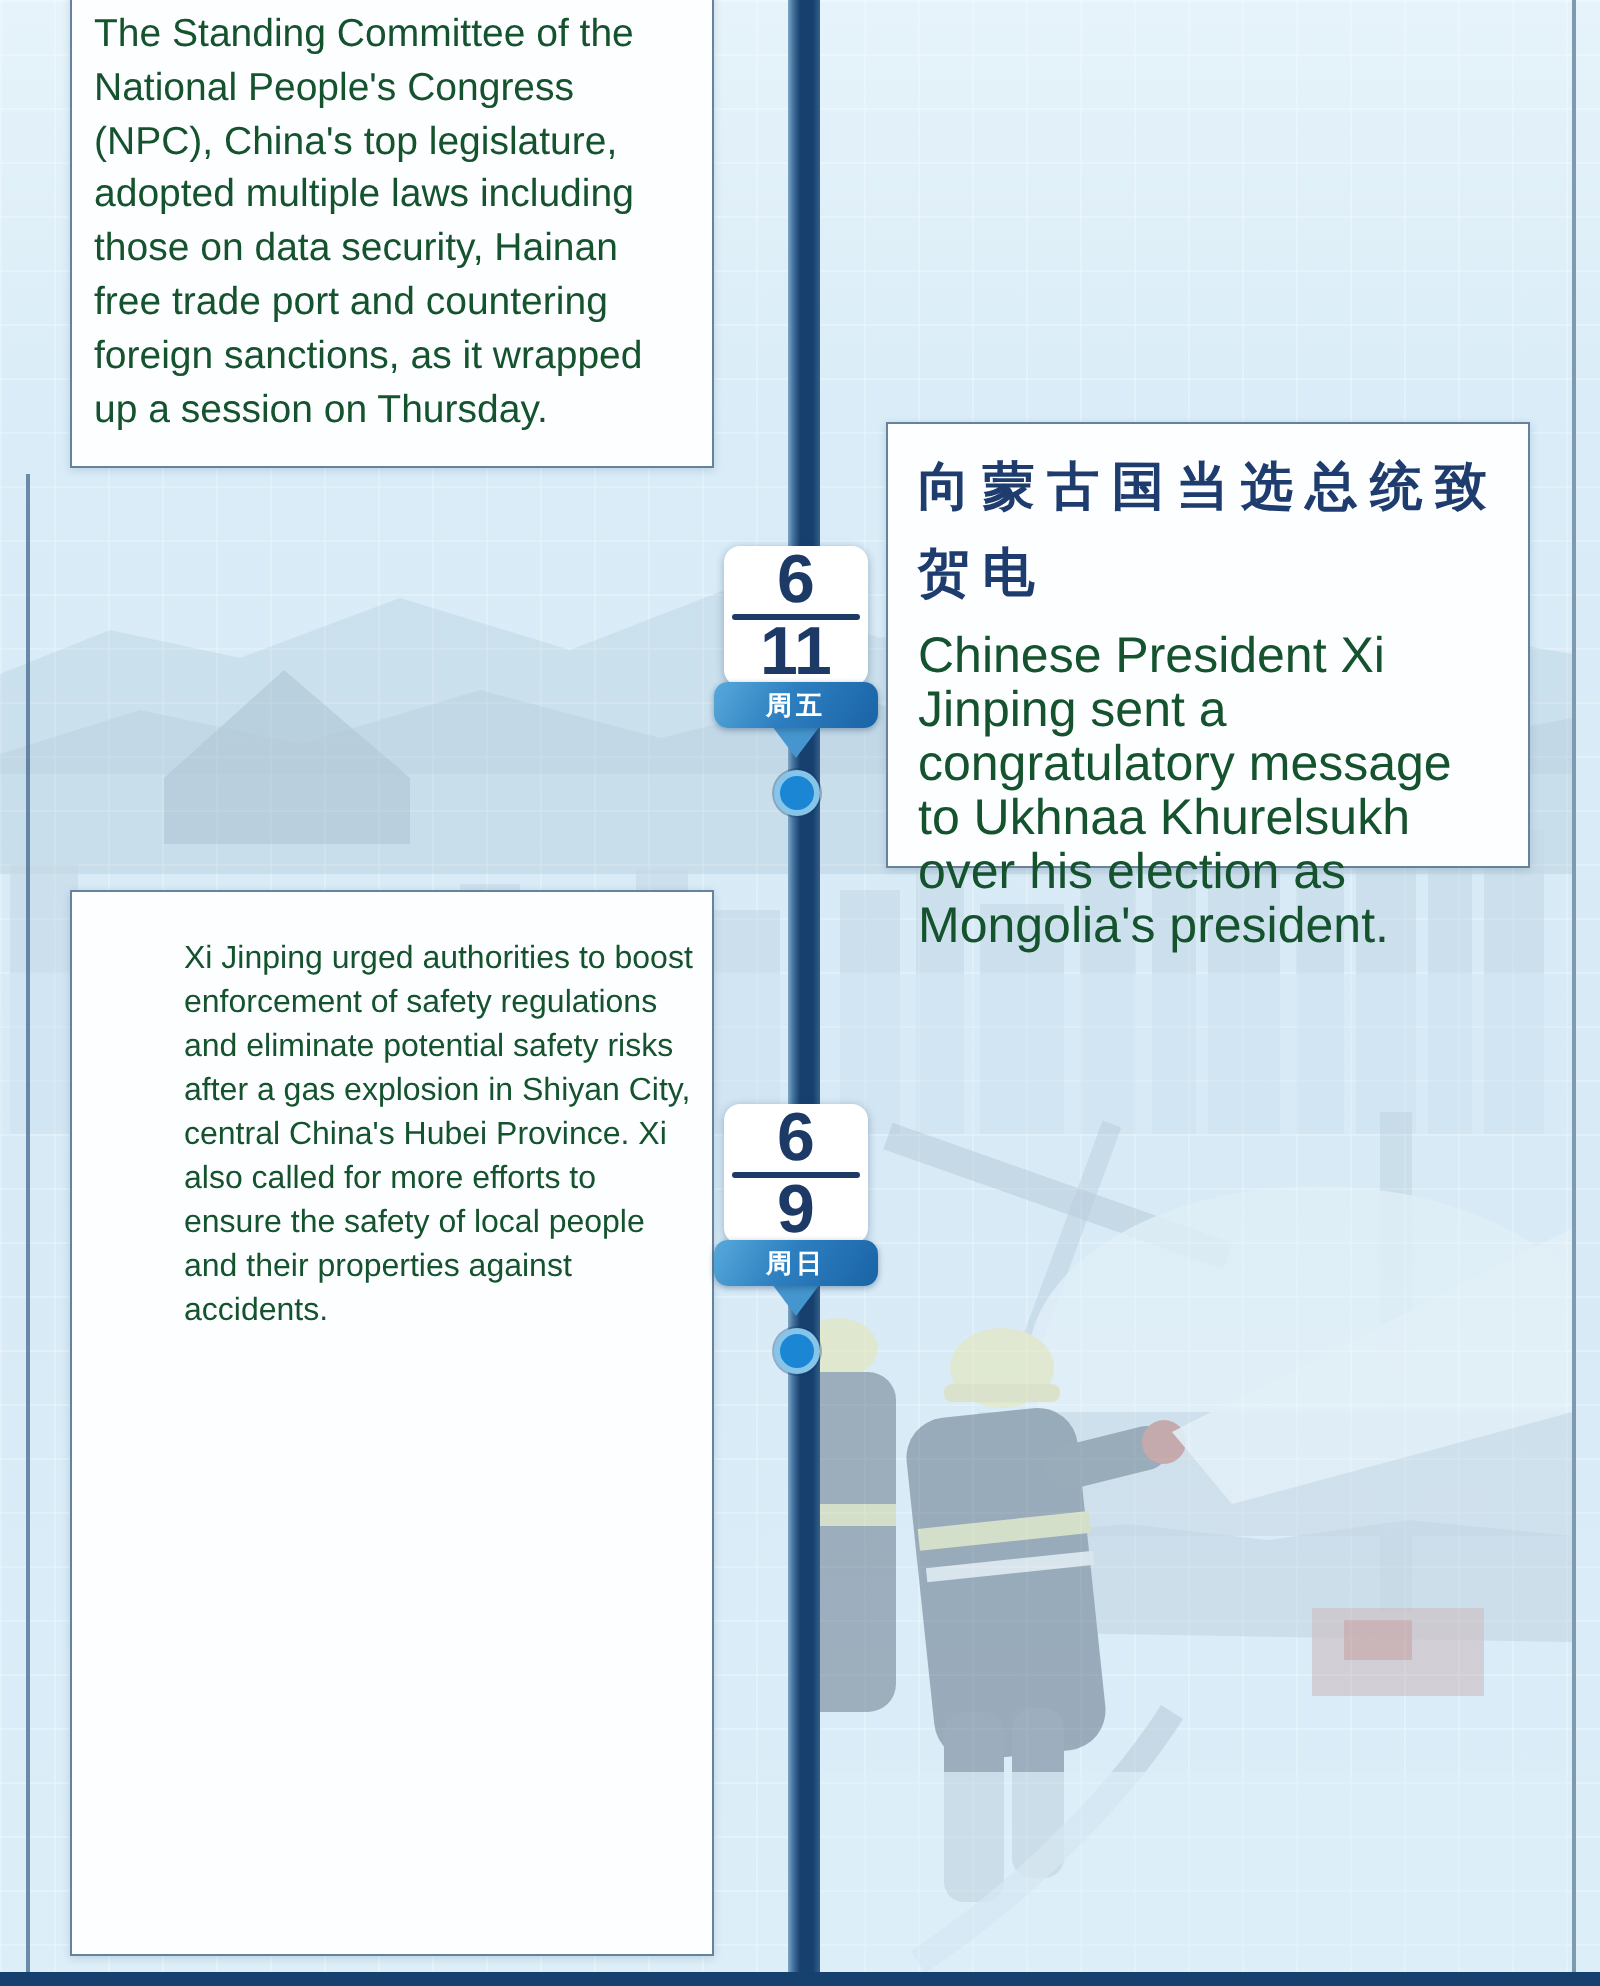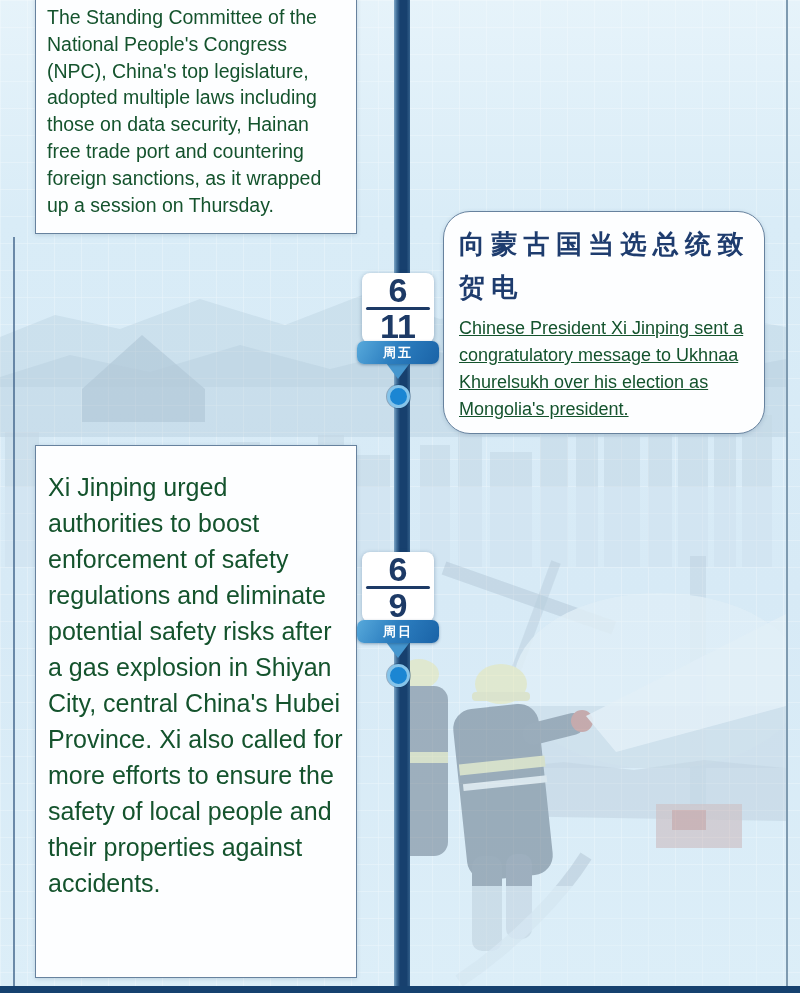--- a/index.html
+++ b/index.html
@@ -46,26 +46,26 @@
     line-height:26.8px;
     color:#14532d;
   }
   .card .title-zh{
     margin:0;
     font-family:"DejaVu Serif","Liberation Serif",serif;
     font-weight:600;
     color:#1e3c6e;
   }
   .card-npc{left:35px;top:-14px;width:322px;height:248px;padding:17px 14px 12px 11px;}
-  .card-mongolia{left:443px;top:211px;width:322px;height:223px;padding:11px 14px 12px 15px;border-radius:27px;}
+  .card-mongolia{left:443px;top:211px;width:322px;height:223px;padding:11px 14px 12px 15px;}
   .card-mongolia .title-zh{font-size:26px;line-height:43px;letter-spacing:6.3px;}
-  .card-mongolia .body-en{margin-top:6px;font-size:18px;line-height:27px;text-decoration:underline;}
+  .card-mongolia .body-en{margin-top:6px;font-size:25px;line-height:27px;}
   .card-shiyan{left:35px;top:445px;width:322px;height:533px;padding:13px 8px 12px 12px;}
   .card-shiyan .title-zh{font-size:29px;line-height:38.6px;letter-spacing:.8px;}
-  .card-shiyan .body-en{margin-top:10px;font-size:25px;line-height:36px;}
+  .card-shiyan .body-en{margin-top:10px;font-size:16px;line-height:22px;margin-left:44px;}
 
   .marker{position:absolute;left:357px;width:82px;text-align:center;}
   .marker-1{top:273px;}
   .marker-2{top:552px;}
   .date-box{
     width:72px;height:70px;margin:0 auto;
     background:#ffffff;border-radius:8px;
     box-shadow:0 1px 4px rgba(25,60,100,.35);
     display:flex;flex-direction:column;justify-content:center;
     position:relative;z-index:1;

